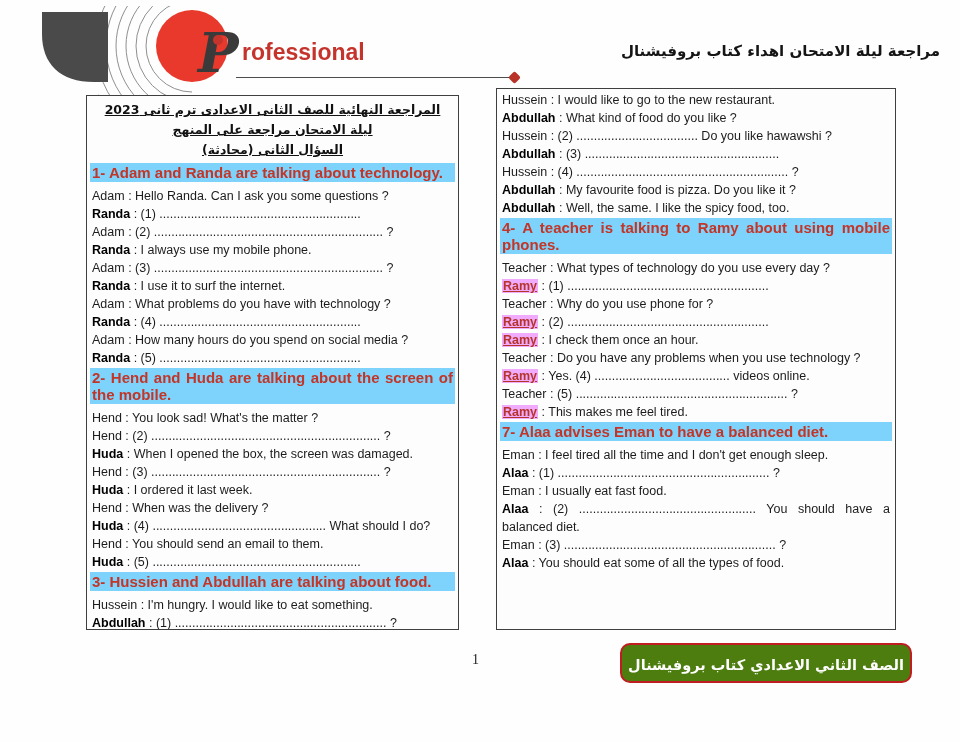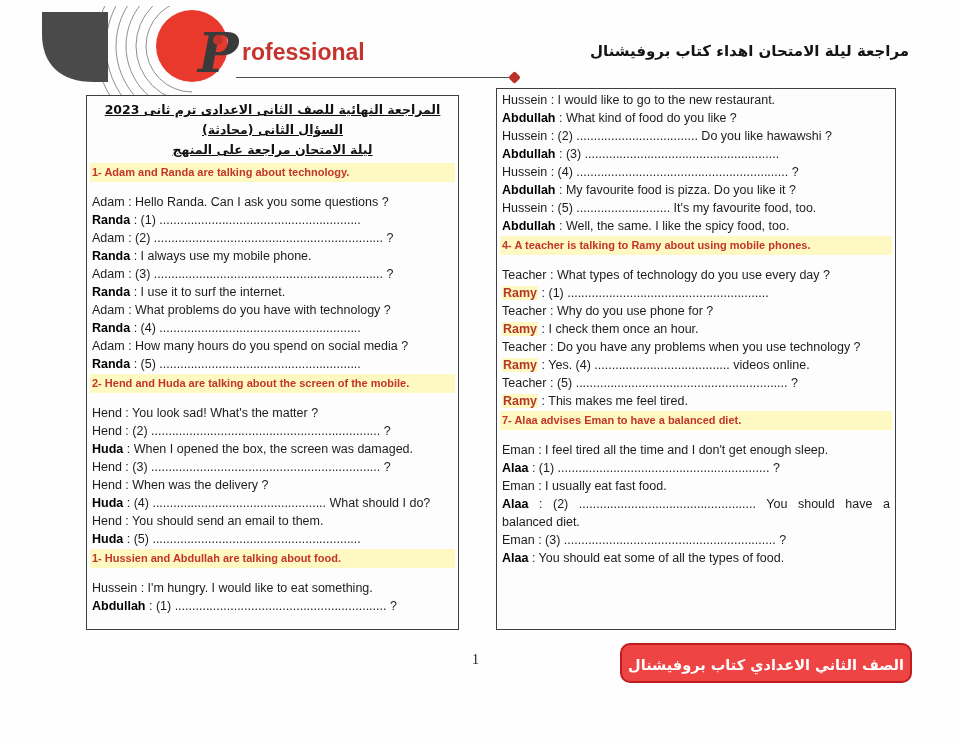--- a/index.html
+++ b/index.html
@@ -5,51 +5,51 @@
   html,body{margin:0;padding:0;background:#ffffff;}
   .canvas{
     position:relative;width:960px;height:742px;background:#fefefe;overflow:hidden;
     font-family:"Liberation Sans",sans-serif;color:#1c1c1c;
   }
   
   .logo{position:absolute;left:38px;top:6px;width:332px;height:94px;}
   .logo-rule{position:absolute;left:236px;top:77px;width:280px;height:0;border-top:1.6px solid #4d4d4d;}
   .logo-rule-dot{position:absolute;left:510px;top:73px;width:9px;height:9px;background:#b83228;transform:rotate(45deg);border-radius:2px;}
   .header-note{
-    position:absolute;left:590px;top:42px;width:350px;direction:rtl;text-align:left;
+    position:absolute;left:590px;top:42px;width:350px;direction:rtl;text-align:right;
     font-family:"DejaVu Sans",sans-serif;font-weight:bold;font-size:15px;color:#151515;
   }
   
   .col{position:absolute;border:1.6px solid #3f3f3f;background:#fdfdfd;overflow:hidden;padding:2px 5px 0 5px;box-sizing:border-box;}
   .col.leftc{left:86px;top:95px;width:373px;height:535px;}
   .col.rightc{left:496px;top:88px;width:400px;height:542px;}
   
   .titles{text-align:center;direction:rtl;margin:2px 0 3px 0;}
   .titles .t{
     font-family:"DejaVu Sans",sans-serif;font-weight:bold;font-size:12.5px;line-height:20px;
     color:#111;text-decoration:underline;
   }
   
   .section-header{
-    background:#fef9c3;color:#c23527;font-weight:bold;font-size:11px;line-height:17px;
-    padding:1px 2px;margin:1px -2px 11px -2px;
+    background:#7dd3fc;color:#c23527;font-weight:bold;font-size:15px;line-height:17px;
+    padding:1px 2px;margin:1px -2px 5px -2px;
   }
   .section-header.justify{text-align:justify;}
   
   .dline{font-size:12.5px;line-height:18px;white-space:normal;overflow:hidden;color:#1c1c1c;}
   .dline.justify{text-align:justify;}
   .spk{font-weight:bold;}
   .spk.plain{font-weight:normal;color:#1c1c1c;}
   .spk.red{color:#000000;}
-  .spk.red-highlight{color:#b5352a;background:#fef9c3;padding:0 1px;}
+  .spk.red-highlight{color:#b5352a;background:#f0abfc;padding:0 1px;text-decoration:underline;}
   
   .page-number{position:absolute;left:472px;top:652px;font-family:"Liberation Serif",serif;font-size:14px;color:#222;}
   .banner{
     position:absolute;left:620px;top:643px;width:292px;height:40px;
-    background:#ef4444;border:2.5px solid #c01d20;border-radius:10px;
+    background:#4d7c0f;border:2.5px solid #c01d20;border-radius:10px;
     color:#ffffff;font-family:"DejaVu Sans",sans-serif;font-weight:bold;font-size:14.5px;
     direction:rtl;text-align:center;line-height:40px;box-sizing:border-box;
   }
 </style>
 </head>
 <body>
 
 <div class="canvas">
 
   <div class="logo">
@@ -77,64 +77,65 @@
     </svg>
   </div>
   <div class="logo-rule"></div>
   <div class="logo-rule-dot"></div>
 
   <div class="header-note">مراجعة ليلة الامتحان اهداء كتاب بروفيشنال</div>
 
   <div class="col leftc">
     <div class="titles">
       <div class="t">المراجعة النهائية للصف الثانى الاعدادى ترم ثانى 2023</div>
+      <div class="t">ليلة الامتحان مراجعة على المنهج</div>
       <div class="t">السؤال الثانى (محادثة)</div>
-      <div class="t">ليلة الامتحان مراجعة على المنهج</div>
     </div>
     <div id="left-blocks">
         <div class="section-header">1- Adam and Randa are talking about technology.</div>
         <div class="dline"><span class="spk plain">Adam</span> : Hello Randa. Can I ask you some questions ?</div>
         <div class="dline"><span class="spk red">Randa</span> : (1) ..........................................................</div>
         <div class="dline"><span class="spk plain">Adam</span> : (2) .................................................................. ?</div>
         <div class="dline"><span class="spk red">Randa</span> : I always use my mobile phone.</div>
         <div class="dline"><span class="spk plain">Adam</span> : (3) .................................................................. ?</div>
         <div class="dline"><span class="spk red">Randa</span> : I use it to surf the internet.</div>
         <div class="dline"><span class="spk plain">Adam</span> : What problems do you have with technology ?</div>
         <div class="dline"><span class="spk red">Randa</span> : (4) ..........................................................</div>
         <div class="dline"><span class="spk plain">Adam</span> : How many hours do you spend on social media ?</div>
         <div class="dline"><span class="spk red">Randa</span> : (5) ..........................................................</div>
         <div class="section-header justify">2- Hend and Huda are talking about the screen of the mobile.</div>
         <div class="dline"><span class="spk plain">Hend</span> : You look sad! What's the matter ?</div>
         <div class="dline"><span class="spk plain">Hend</span> : (2) .................................................................. ?</div>
         <div class="dline"><span class="spk red">Huda</span> : When I opened the box, the screen was damaged.</div>
         <div class="dline"><span class="spk plain">Hend</span> : (3) .................................................................. ?</div>
+        <div class="dline"><span class="spk red">Huda</span> : I ordered it last week.</div>
         <div class="dline"><span class="spk plain">Hend</span> : When was the delivery ?</div>
         <div class="dline"><span class="spk red">Huda</span> : (4) .................................................. What should I do?</div>
         <div class="dline"><span class="spk plain">Hend</span> : You should send an email to them.</div>
         <div class="dline"><span class="spk red">Huda</span> : (5) ............................................................</div>
-        <div class="section-header">1- Hussien and Abdullah are talking about food.</div>
+        <div class="section-header">3- Hussien and Abdullah are talking about food.</div>
         <div class="dline"><span class="spk plain">Hussein</span> : I'm hungry. I would like to eat something.</div>
         <div class="dline"><span class="spk red">Abdullah</span> : (1) ............................................................. ?</div>
       </div>
   </div>
 
   <div class="col rightc">
     <div id="right-blocks">
         <div class="dline"><span class="spk plain">Hussein</span> : I would like to go to the new restaurant.</div>
         <div class="dline"><span class="spk red">Abdullah</span> : What kind of food do you like ?</div>
         <div class="dline"><span class="spk plain">Hussein</span> : (2) ................................... Do you like hawawshi ?</div>
         <div class="dline"><span class="spk red">Abdullah</span> : (3) ........................................................</div>
         <div class="dline"><span class="spk plain">Hussein</span> : (4) ............................................................. ?</div>
         <div class="dline"><span class="spk red">Abdullah</span> : My favourite food is pizza. Do you like it ?</div>
-        <div class="dline"><span class="spk plain">Hussein</span> : (5) ........................... It's my favourite food, too.</div>
         <div class="dline"><span class="spk red">Abdullah</span> : Well, the same. I like the spicy food, too.</div>
         <div class="section-header justify">4- A teacher is talking to Ramy about using mobile phones.</div>
         <div class="dline"><span class="spk plain">Teacher</span> : What types of technology do you use every day ?</div>
         <div class="dline"><span class="spk red-highlight">Ramy</span> : (1) ..........................................................</div>
         <div class="dline"><span class="spk plain">Teacher</span> : Why do you use phone for ?</div>
+        <div class="dline"><span class="spk red-highlight">Ramy</span> : (2) ..........................................................</div>
         <div class="dline"><span class="spk red-highlight">Ramy</span> : I check them once an hour.</div>
         <div class="dline justify"><span class="spk plain">Teacher</span> : Do you have any problems when you use technology ?</div>
         <div class="dline"><span class="spk red-highlight">Ramy</span> : Yes. (4) ....................................... videos online.</div>
         <div class="dline"><span class="spk plain">Teacher</span> : (5) ............................................................. ?</div>
         <div class="dline"><span class="spk red-highlight">Ramy</span> : This makes me feel tired.</div>
         <div class="section-header">7- Alaa advises Eman to have a balanced diet.</div>
         <div class="dline"><span class="spk plain">Eman</span> : I feel tired all the time and I don't get enough sleep.</div>
         <div class="dline"><span class="spk red">Alaa</span> : (1) ............................................................. ?</div>
         <div class="dline"><span class="spk plain">Eman</span> : I usually eat fast food.</div>
         <div class="dline justify"><span class="spk red">Alaa</span> : (2) ................................................... You should have a balanced diet.</div>

